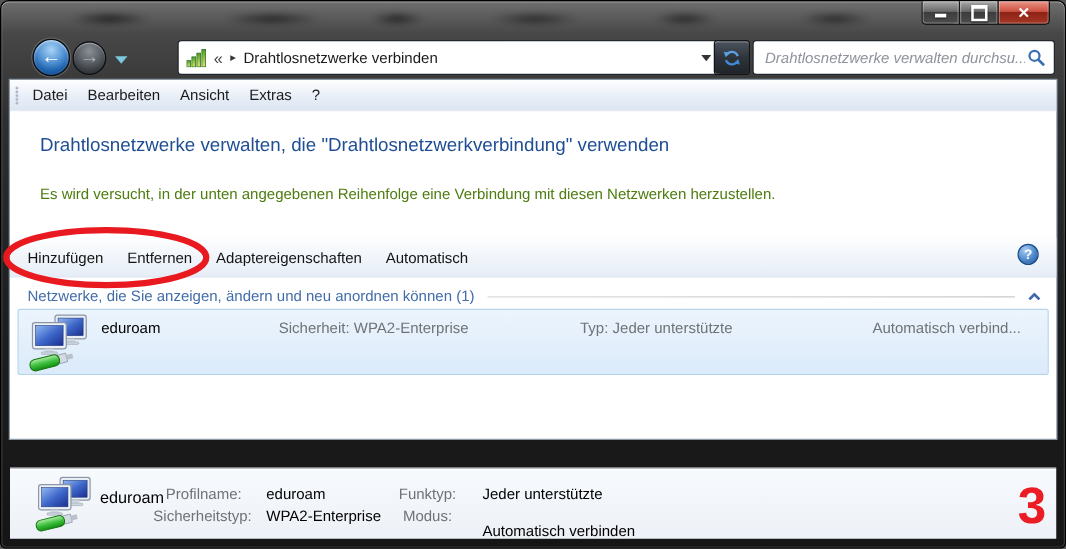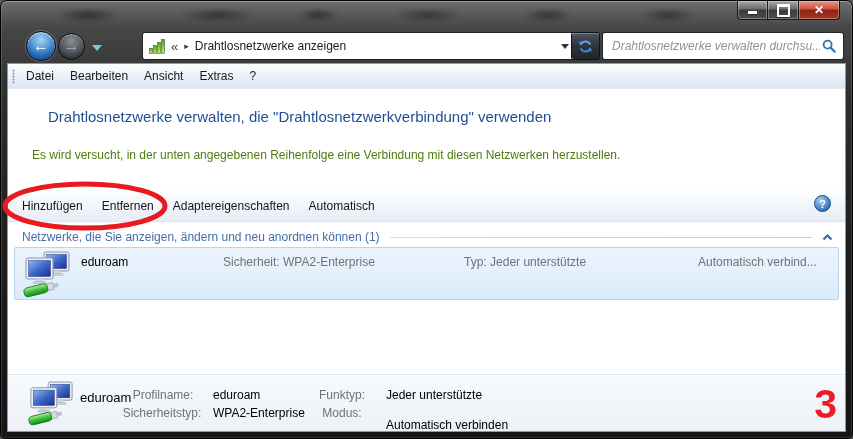--- a/index.html
+++ b/index.html
@@ -31,25 +31,25 @@
   .addr-bar .crumb{white-space:nowrap;cursor:default;}
   .addr-sep{color:#333;font-size:9px;}
   .addr-chevrons{color:#444;font-size:13px;}
   .addr-spacer{flex:1;}
   .addr-dd{width:0;height:0;border-left:4px solid transparent;border-right:4px solid transparent;border-top:5px solid #333;margin-right:2px;}
   .btn-refresh{position:absolute;left:572px;top:33px;width:27px;height:26px;border-radius:2px;background:linear-gradient(#4c545e,#2e343b 50%,#20242a);box-shadow:0 0 0 1px #111417,inset 0 1px 0 rgba(255,255,255,.28);display:flex;align-items:center;justify-content:center;}
   .search-box{position:absolute;left:603px;top:33px;width:240px;height:26px;background:#fff;border-radius:2px;box-shadow:0 0 0 1px #23282e;display:flex;align-items:center;padding:0 7px;box-sizing:border-box;}
   .search-box input{flex:1;border:none;outline:none;font:italic 12px "Liberation Sans",sans-serif;color:#333;background:transparent;min-width:0;}
   .search-box input::placeholder{color:#8d929b;font-style:italic;}
   
-  .client{position:absolute;left:8px;top:64px;width:837px;height:367px;background:#fff;box-shadow:0 0 0 1px #8d98a5;}
+  .client{position:absolute;left:8px;top:64px;width:837px;height:287px;background:#fff;box-shadow:0 0 0 1px #8d98a5;}
   .menubar{position:absolute;left:0;top:0;width:100%;height:25px;background:linear-gradient(#fdfefe,#e9eff8 55%,#dce5f2);border-bottom:1px solid #e6ebf2;display:flex;align-items:center;gap:16px;padding-left:18px;box-sizing:border-box;color:#1a1a1a;}
   .menu-grip{position:absolute;left:4px;top:5px;width:3px;height:15px;background-image:radial-gradient(circle,#a9b5c5 1px,transparent 1.3px);background-size:3px 3px;}
   .menu-item{cursor:default;}
-  .page-title{position:absolute;left:40px;top:44px;font-size:15px;color:#1f4e94;}
+  .page-title{position:absolute;left:24px;top:44px;font-size:15px;color:#1f4e94;}
   .page-sub{position:absolute;left:24px;top:84px;color:#4d7c0f;}
   .toolbar{position:absolute;left:0;top:126px;width:100%;height:32px;background:linear-gradient(#fdfeff,#f2f6fb 45%,#e6edf6);border-top:1px solid #fafbfc;border-bottom:1px solid #dbe4ef;display:flex;align-items:center;gap:19px;padding-left:14px;box-sizing:border-box;color:#151515;}
   .tb-item{cursor:default;white-space:nowrap;}
   .help-btn{position:absolute;right:14px;top:131px;width:17px;height:17px;border-radius:50%;background:radial-gradient(circle at 35% 28%,#a9cdf2,#4c88ca 55%,#1f5298);border:1px solid #1b4b88;color:#fff;font-weight:bold;font-size:11px;display:flex;align-items:center;justify-content:center;box-sizing:border-box;}
   .group-hdr{position:absolute;left:14px;right:8px;top:166px;display:flex;align-items:center;color:#426da8;}
   .group-rule{flex:1;height:1px;background:linear-gradient(90deg,#dcdcdc,#c9c9c9);margin:0 10px;}
   .group-chevron{margin-right:4px;}
   .net-row{position:absolute;left:6px;top:183px;width:825px;height:53px;border:1px solid #b6d4ee;border-radius:2px;background:linear-gradient(#ecf4fd,#dbebfa);box-sizing:border-box;}
   .net-row .cell{position:absolute;top:7px;color:#6f7377;white-space:nowrap;}
   .net-row .name{left:66px;color:#000;}
@@ -126,21 +126,21 @@
 
   <div class="addr-bar">
     <svg width="16" height="15" viewBox="0 0 16 15">
       <rect x="0.5" y="9.5" width="3" height="5" fill="url(#sig)" stroke="#2d6e1f" stroke-width=".6"></rect>
       <rect x="4.5" y="6.5" width="3" height="8" fill="url(#sig)" stroke="#2d6e1f" stroke-width=".6"></rect>
       <rect x="8.5" y="3.5" width="3" height="11" fill="url(#sig)" stroke="#2d6e1f" stroke-width=".6"></rect>
       <rect x="12.5" y="0.5" width="3" height="14" fill="url(#sig)" stroke="#2d6e1f" stroke-width=".6"></rect>
     </svg>
     <span class="addr-chevrons">«</span>
     <span class="addr-sep">▸</span>
-    <span class="crumb">Drahtlosnetzwerke anzeigen</span>
+    <span class="crumb">Drahtlosnetzwerke verbinden</span>
     <span class="addr-spacer"></span>
     <span class="addr-dd"></span>
   </div>
 
   <div class="btn-refresh">
     <svg width="15" height="15" viewBox="0 0 16 16">
       <path d="M13 6.2 A5.3 5.3 0 0 0 3.4 5.3" fill="none" stroke="#5aa2e4" stroke-width="2"></path>
       <polygon points="1.2,2.6 6.2,3.4 2.6,7.2" fill="#5aa2e4"></polygon>
       <path d="M3 9.8 A5.3 5.3 0 0 0 12.6 10.7" fill="none" stroke="#3f8ad6" stroke-width="2"></path>
       <polygon points="14.8,13.4 9.8,12.6 13.4,8.8" fill="#3f8ad6"></polygon>

